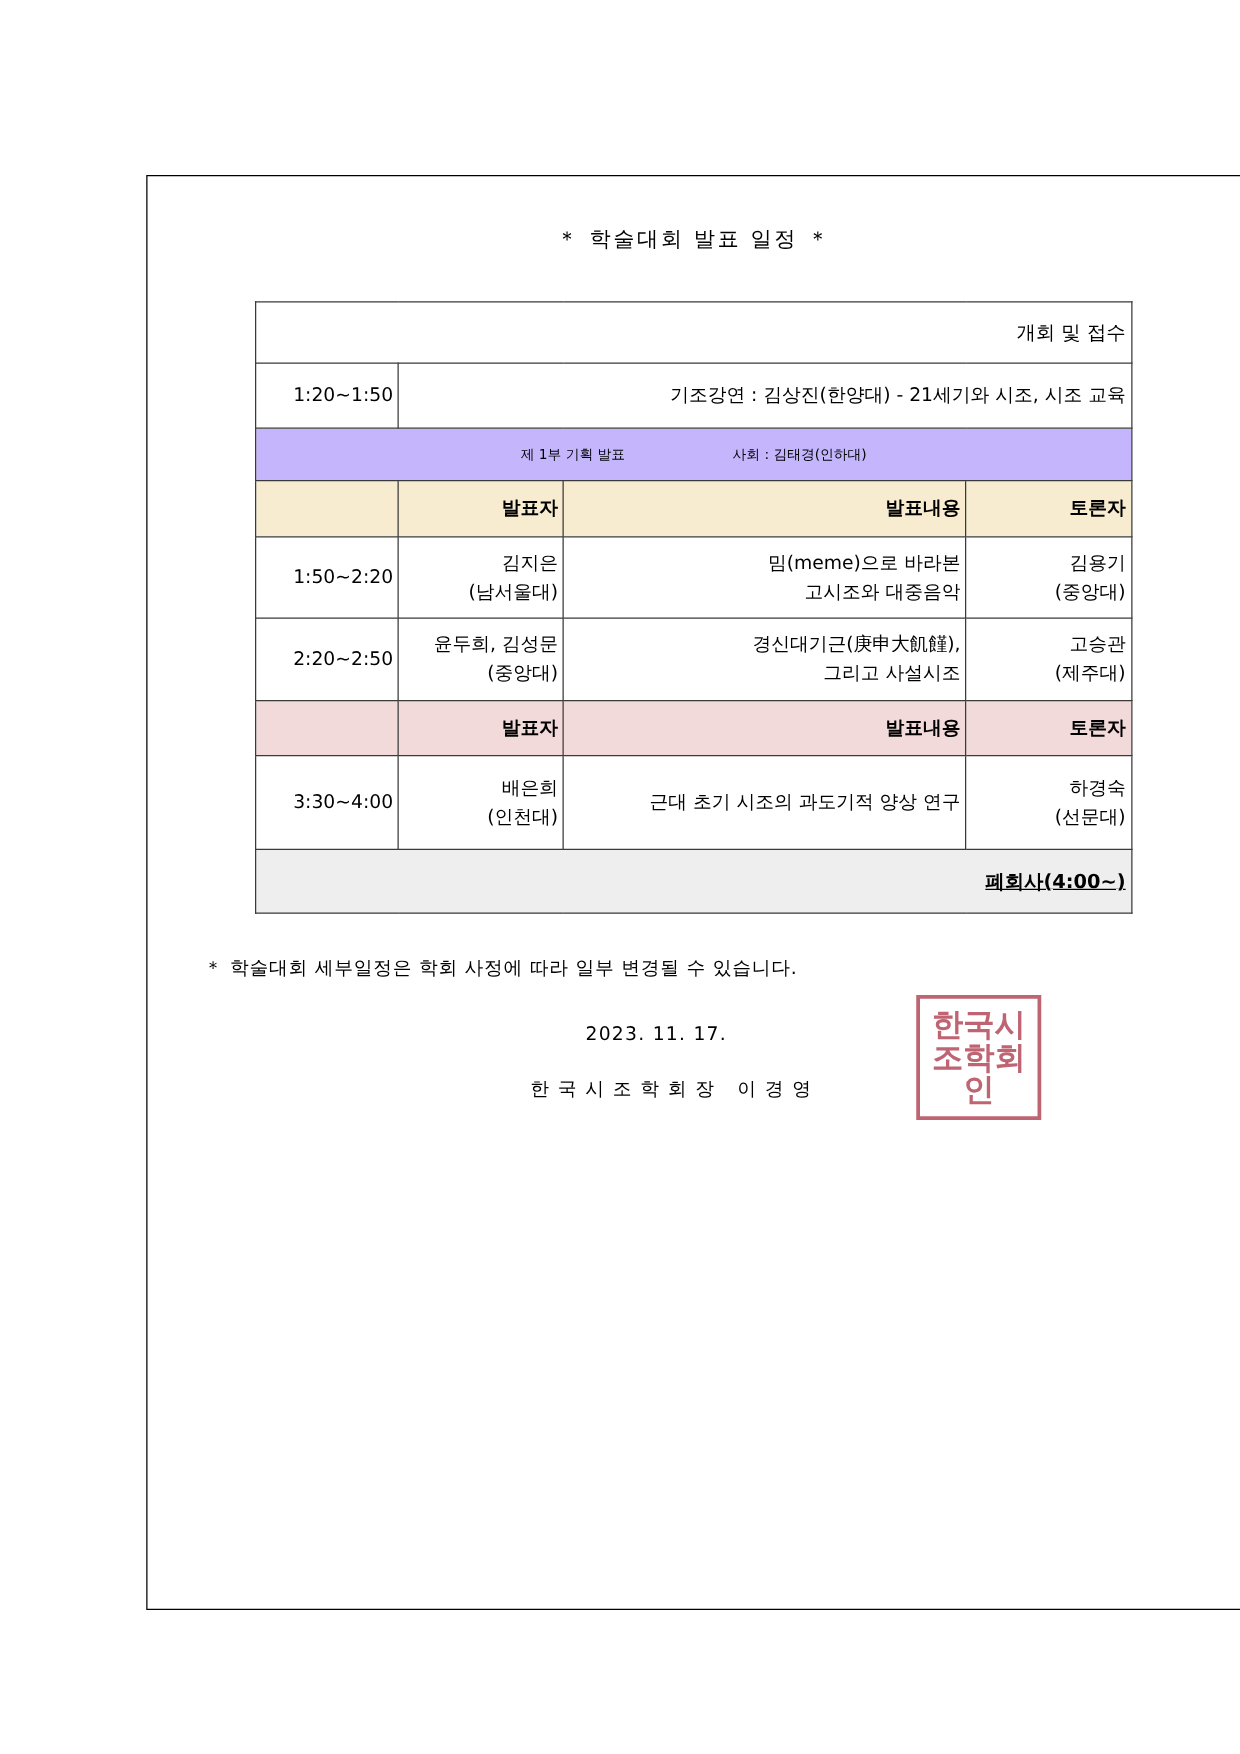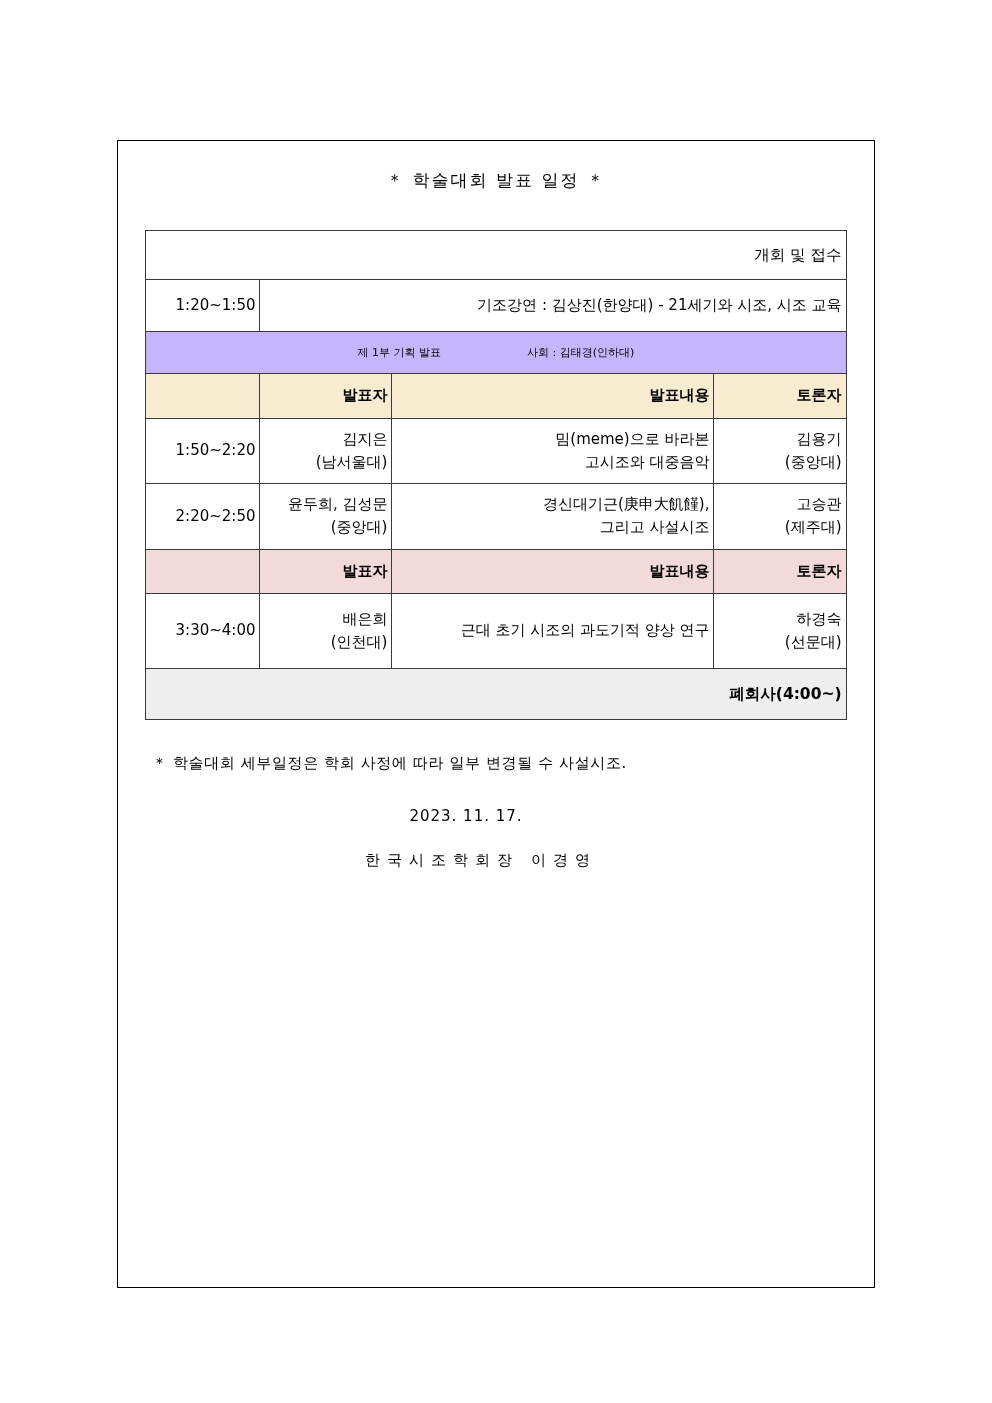--- a/index.html
+++ b/index.html
@@ -11,25 +11,25 @@
     width: 992px;
     height: 1403px;
     font-family: "DejaVu Sans", "Liberation Sans", sans-serif;
     color: #000000;
     position: relative;
   }
   .page-frame {
     position: absolute;
     left: 117px;
     top: 140px;
-    width: 758px;
+    width: 876px;
     height: 1148px;
     border: 1px solid #000000;
     box-sizing: border-box;
-    padding: 0;
+    padding: 11px;
   }
   .doc-title {
     text-align: center;
     font-size: 17px;
     letter-spacing: 2px;
     margin-top: 28px;
     font-family: "DejaVu Sans", "Liberation Sans", sans-serif;
   }
   .schedule-table {
     border-collapse: collapse;
@@ -76,20 +76,21 @@
     background: #f2dada;
     font-weight: bold;
     font-size: 15px;
     padding: 10px 4px;
   }
   .closing td {
     background: #eeeeee;
     font-weight: bold;
     font-size: 15.5px;
     padding: 13px 4px;
+    text-decoration: underline;
   }
   .tall td { padding-top: 14px; padding-bottom: 14px; }
   .note {
     margin: 34px 0 0 34px;
     font-size: 15px;
     letter-spacing: 0.6px;
   }
   .date-line {
     text-align: center;
     font-size: 15px;
@@ -209,21 +210,24 @@
         <td class="nowrap-cell">하경숙
 (선문대)</td>
       </tr>
 
       <tr class="closing">
         <td colspan="4">폐회사(4:00~)</td>
       </tr>
     </tbody>
   </table>
 
-  <div class="note">＊ 학술대회 세부일정은 학회 사정에 따라 일부 변경될 수 사설시조.</div>
+  <div class="note">＊ 학술대회 세부일정은 학회 사정에 따라 일부 변경될 수 있습니다.</div>
 
   <div class="date-line">2023. 11. 17.</div>
 
   <div class="sign-wrap">
+    <div class="seal">
+      <span>한국시조학회인</span>
+    </div>
     <div class="sign-line">한국시조학회장  이경영</div>
   </div>
 
 </div>
 
 </body></html>

